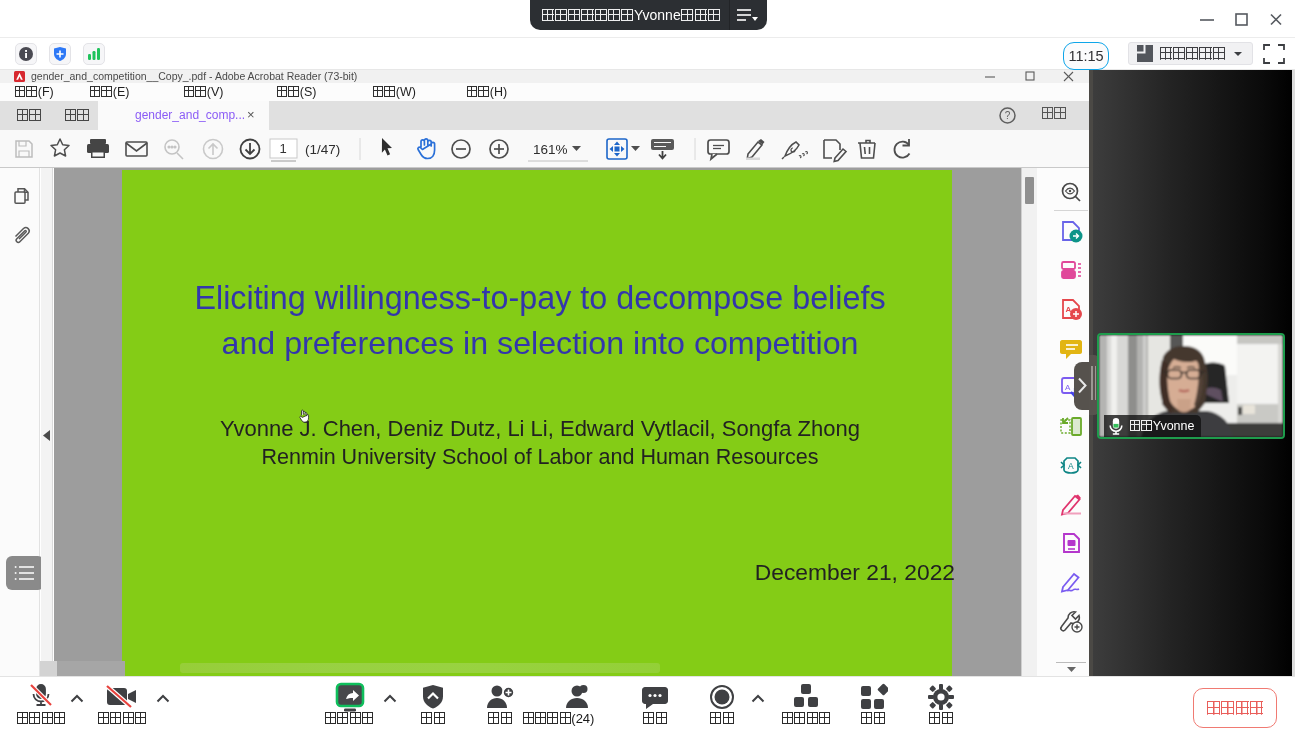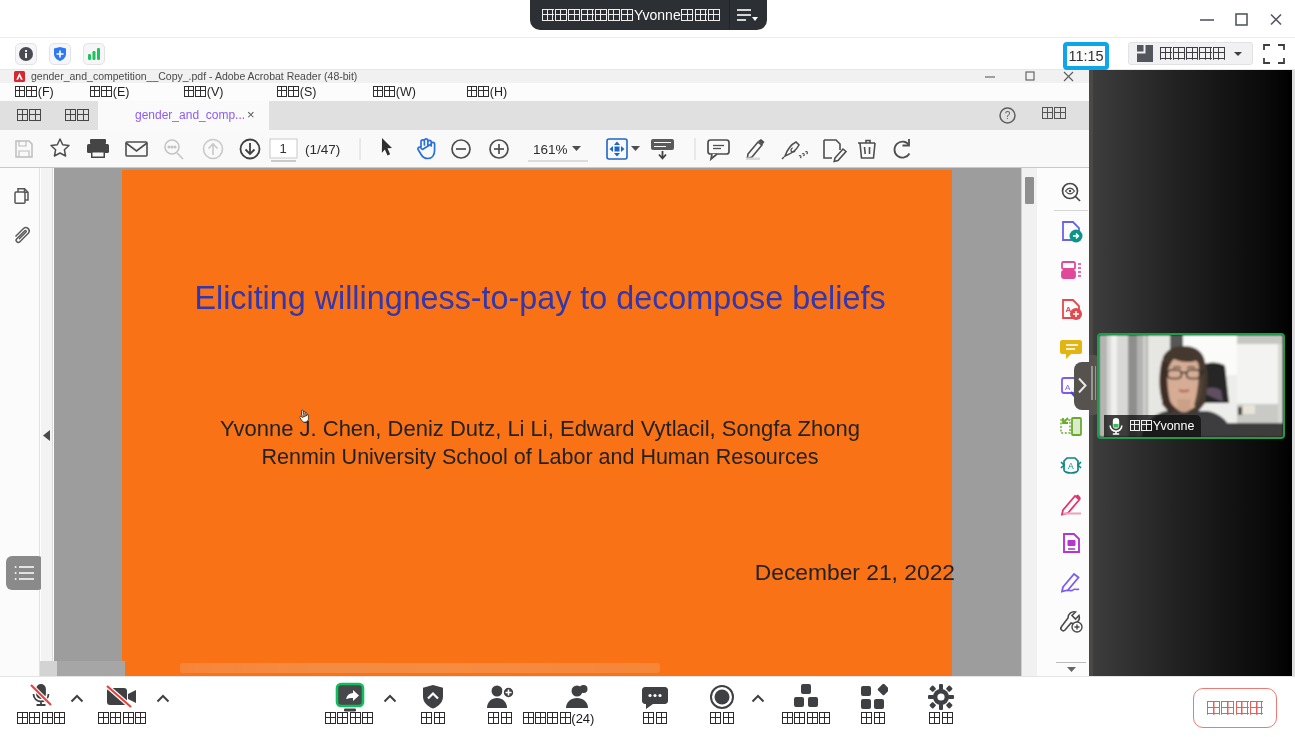--- a/index.html
+++ b/index.html
@@ -54,21 +54,21 @@
 </div>
 <div class="abs" style="left:83px;top:43px;width:22px;height:22px;background:#f6f6f8;border:1px solid #e3e3e7;border-radius:5px;display:flex;align-items:center;justify-content:center">
   <svg width="16" height="16" viewBox="0 0 16 16">
       <g fill="#1fc35c">
         <rect x="2" y="8" width="3" height="6" rx="1.2"></rect>
         <rect x="6.5" y="5" width="3" height="9" rx="1.2"></rect>
         <rect x="11" y="2" width="3" height="12" rx="1.2"></rect>
       </g>
     </svg>
 </div>
-<div class="abs" style="left:1063px;top:42px;width:46px;height:28px;border:4px solid #0ea5e9;border-radius:4px;background:#fbfbfc;font-size:14.5px;color:#2f2f33;display:flex;align-items:center;justify-content:center">11:15</div>
+<div class="abs" style="left:1063px;top:42px;width:46px;height:28px;border:1px solid #0ea5e9;border-radius:11px;background:#fbfbfc;font-size:14.5px;color:#2f2f33;display:flex;align-items:center;justify-content:center">11:15</div>
 <div class="abs" style="left:1128px;top:42px;width:125px;height:23px;background:#f1f1f3;border:1px solid #e2e2e6;border-radius:3px;display:flex;align-items:center;font-size:14px;color:#2f2f33">
   <svg width="16" height="17" viewBox="0 0 16 17" style="margin-left:8px">
       <rect x="0" y="0" width="6.5" height="6.5" fill="#53565c"></rect>
       <path d="M8.5 0H16v17H0V8.5h8.5z" fill="#53565c"></path>
     </svg>
   <span style="margin-left:6px"><i class="c"></i><i class="c"></i><i class="c"></i><i class="c"></i><i class="c"></i></span>
   <svg width="10" height="6" viewBox="0 0 10 6" style="margin-left:8px">
       <path d="M1 1l4 4 4-4z" fill="#3c3e42"></path>
     </svg>
 </div>
@@ -76,21 +76,21 @@
     <g stroke="#3c3e42" stroke-width="1.8" fill="none">
       <path d="M2 7V2h6M16 2h6v5M22 15v5h-6M8 20H2v-5"></path>
     </g>
   </svg>
 
 <div class="abs" style="left:0;top:70px;width:1089px;height:13px;background:#f1f1f1"></div>
 <svg class="abs" style="left:14px;top:71px" width="11" height="11" viewBox="0 0 11 11">
     <rect width="11" height="11" rx="1.5" fill="#d7282f"></rect>
     <path d="M2.2 8.8L5.5 1.8 8.8 8.8H6.9L5.5 5.4 4.1 8.8z" fill="#fff"></path>
   </svg>
-<div class="abs" style="left:31px;top:70px;height:13px;line-height:13px;font-size:10.5px;color:#4a4a4a">gender_and_competition__Copy_.pdf - Adobe Acrobat Reader (48-bit)</div>
+<div class="abs" style="left:31px;top:70px;height:13px;line-height:13px;font-size:10.5px;color:#4a4a4a">gender_and_competition__Copy_.pdf - Adobe Acrobat Reader (73-bit)</div>
 <svg class="abs" style="left:983px;top:71px" width="95" height="11" viewBox="0 0 95 11">
     <g stroke="#5a5a5a" stroke-width="1.1" fill="none">
       <line x1="2" y1="6" x2="12" y2="6"></line>
       <rect x="43" y="1" width="8" height="8"></rect>
       <line x1="81" y1="1" x2="90" y2="10"></line>
       <line x1="90" y1="1" x2="81" y2="10"></line>
     </g>
   </svg>
 
 <div class="abs" style="left:0;top:83px;width:1089px;height:18px;background:#fcfcfc;font-size:12.5px;color:#1f1f1f">
@@ -244,22 +244,23 @@
       <line x1="5" y1="14" x2="20" y2="14"></line>
     </g>
   </svg>
 <div class="abs" style="left:41px;top:168px;width:12px;height:508px;background:#f3f3f3;border-right:1px solid #dadada"></div>
 <svg class="abs" style="left:43px;top:430px" width="8" height="11" viewBox="0 0 8 11">
     <path d="M7 0v11L0 5.5z" fill="#4a4a4a"></path>
   </svg>
 
 <div class="abs" style="left:54px;top:168px;width:967px;height:508px;background:#9d9d9d"></div>
 
-<div class="abs" style="left:122px;top:170px;width:830px;height:506px;background:#f97316">
+<div class="abs" style="left:122px;top:170px;width:830px;height:506px;background:#84cc16">
   <div style="position:absolute;left:3px;top:111.7px;width:830px;text-align:center;color:#3336ac;font-size:32.3px;line-height:1">Eliciting willingness-to-pay to decompose beliefs</div>
+  <div style="position:absolute;left:3px;top:156.7px;width:830px;text-align:center;color:#3336ac;font-size:32.2px;line-height:1">and preferences in selection into competition</div>
   <div style="position:absolute;left:3px;top:248.4px;width:830px;text-align:center;color:#222;font-size:22px;line-height:1">Yvonne J. Chen, Deniz Dutz, Li Li, Edward Vytlacil, Songfa Zhong</div>
   <div style="position:absolute;left:3px;top:276.8px;width:830px;text-align:center;color:#222;font-size:21.5px;line-height:1">Renmin University School of Labor and Human Resources</div>
   <div style="position:absolute;left:3px;top:390.7px;width:830px;text-align:right;color:#222;font-size:22.8px;line-height:1">December 21, 2022</div>
   <svg style="position:absolute;left:175px;top:239px" width="15" height="17" viewBox="0 0 14 17">
       <path d="M5 8V2.5a1.1 1.1 0 012.2 0V7m0-3a1.1 1.1 0 012.2 0v3.3m0-1.8a1.1 1.1 0 012.2 0V9m0-1a1.1 1.1 0 012.2 0v3c0 3.2-1.6 5.5-4.6 5.5-2.3 0-3.3-1-4.2-2.6l-2-3.3c-.5-.9.5-1.9 1.4-1.3l1.6 1.2z" fill="#fff" stroke="#222" stroke-width="1" transform="scale(.8)"></path>
     </svg>
 </div>
 
 <div class="abs" style="left:1021px;top:168px;width:16px;height:508px;background:#f1f1f1;border-left:1px solid #cfcfcf"></div>
 <div class="abs" style="left:1025px;top:177px;width:9px;height:27px;background:#8f8f8f;border-radius:1px"></div>

